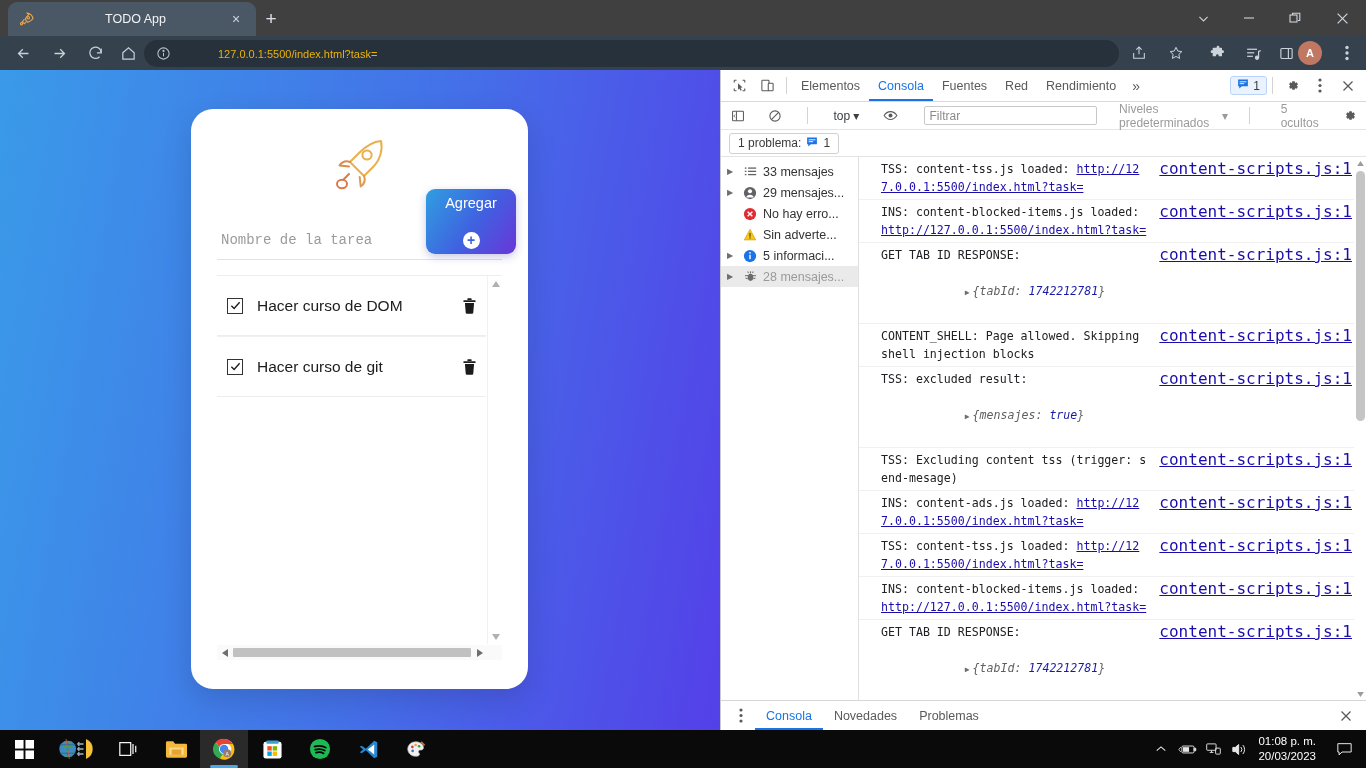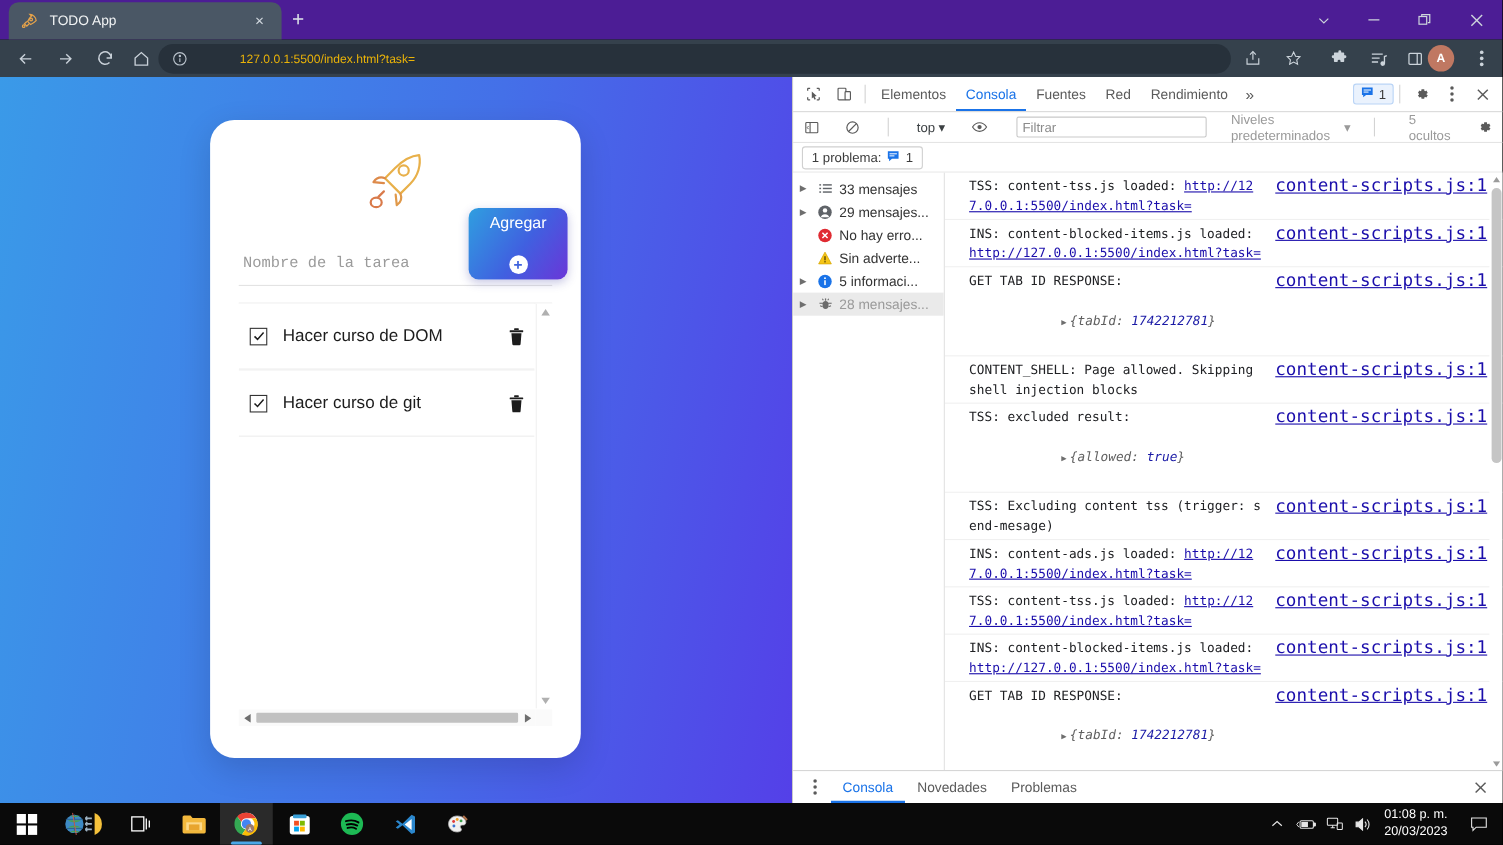--- a/index.html
+++ b/index.html
@@ -7,21 +7,22 @@
     width: 1366px; height: 768px;
     overflow: hidden;
     font-family: "Liberation Sans", sans-serif;
     background: #000;
   }
   #root { position: relative; width: 1366px; height: 768px; }
 
   
   .chrome-tabstrip {
     position: absolute; left: 0; top: 0; width: 1366px; height: 36px;
-    background: #4c1d95;
+    background: #404040;
+    text-align: center;
   }
   .tab {
     position: absolute; left: 8px; top: 2px; width: 248px; height: 34px;
     background: #4a5765; border-radius: 9px 9px 0 0;
     display: flex; align-items: center; padding: 0 10px;
   }
   .tab-favicon { width: 17px; height: 17px; flex: 0 0 auto; margin-right: 10px; }
   .tab-title {
     flex: 1 1 auto; color: #f1f3f4; font-size: 12.5px;
     white-space: nowrap; overflow: hidden; text-overflow: ellipsis;
@@ -708,21 +709,21 @@
           <span class="log-src">content-scripts.js:1</span>
         </div>
 
         <div class="log-row">
           <span class="log-text">CONTENT_SHELL: Page allowed. Skipping shell injection blocks</span>
           <span class="log-src">content-scripts.js:1</span>
         </div>
 
         <div class="log-row">
           <span class="log-text"><span>TSS: excluded result:</span><br>
-            <span class="log-tri">▶</span><span class="log-obj">{<span class="k">allowed:</span> <span class="v">true</span>}</span>
+            <span class="log-tri">▶</span><span class="log-obj">{<span class="k">mensajes:</span> <span class="v">true</span>}</span>
           </span>
           <span class="log-src">content-scripts.js:1</span>
         </div>
 
         <div class="log-row">
           <span class="log-text">TSS: Excluding content tss (trigger: send-mesage)</span>
           <span class="log-src">content-scripts.js:1</span>
         </div>
 
         <div class="log-row">

